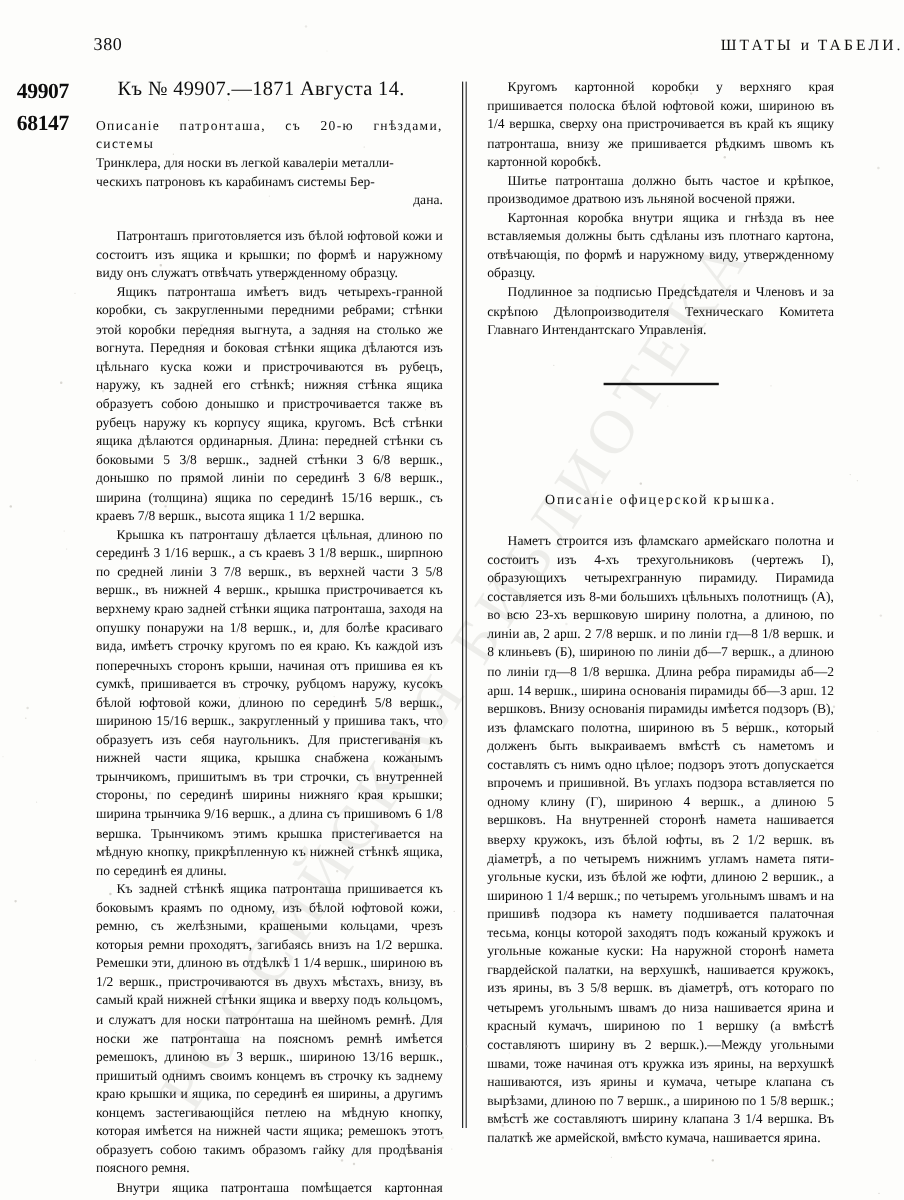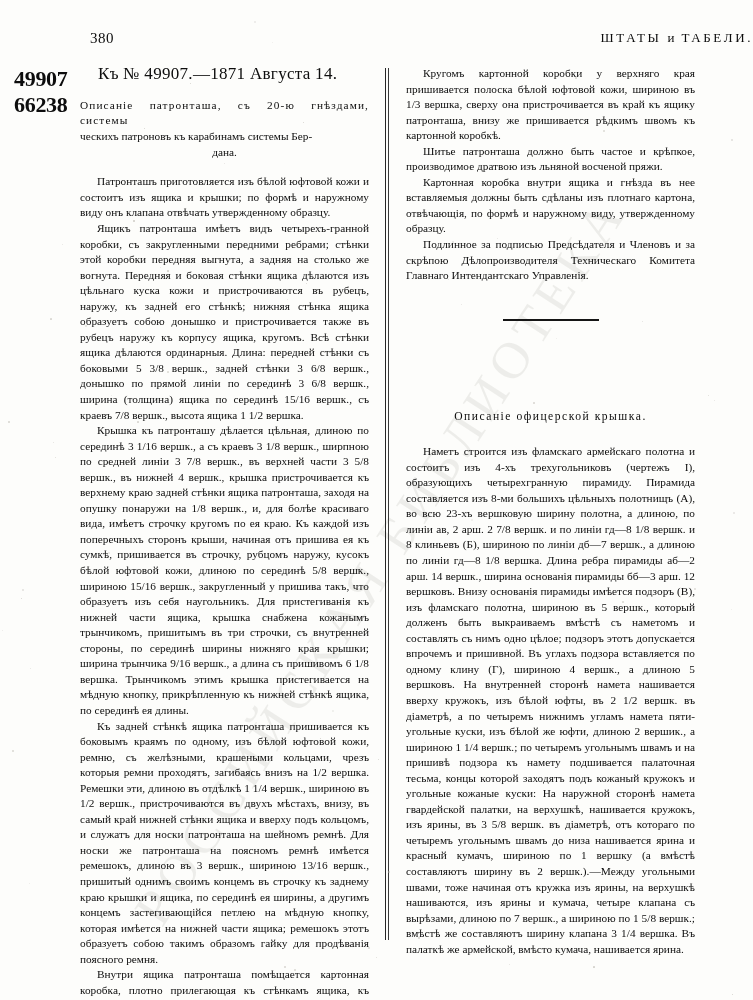--- a/index.html
+++ b/index.html
@@ -22,21 +22,21 @@
     background: #b8b4ac;
     border-radius: 50%;
     opacity: .5;
     pointer-events: none;
   }
 
   
   .header-row {
     position: absolute;
     top: 30px;
-    left: 12px;
+    left: 0;
     right: 0;
     height: 26px;
   }
   .folio {
     position: absolute;
     left: 78px;
     top: 0;
     font-size: 15px;
     letter-spacing: .5px;
   }
@@ -50,21 +50,21 @@
     letter-spacing: 2.6px;
     font-weight: 400;
   }
   .running-title .sp { letter-spacing: 1.2px; }
 
   
   .margin-num {
     position: absolute;
     left: 14px;
     font-weight: bold;
-    font-size: 22px;
+    font-size: 18px;
     letter-spacing: -.3px;
     font-family: "Liberation Serif", "DejaVu Serif", serif;
   }
   .margin-num.n1 { top: 66px; }
   .margin-num.n2 { top: 92px; }
 
   
   .col {
     position: absolute;
     top: 66px;
@@ -160,51 +160,54 @@
   <div class="header-row">
     <div class="folio">380</div>
     <div class="running-title">
       <span>ШТАТЫ</span>
       <span class="sp">и</span>
       <span>ТАБЕЛИ.</span>
     </div>
   </div>
 
   <div class="margin-num n1">49907</div>
-  <div class="margin-num n2">66238</div>
+  <div class="margin-num n2">68147</div>
 
   <div class="rule-v"></div>
 
   <div class="col col-left">
 
     <div class="act-ref">Къ № 49907.—1871 Августа 14.</div>
 
     <div class="headnote">
       <div style="text-align:justify">
         <span class="lead">Описаніе патронташа, съ 20-ю гнѣздами, системы</span>
       </div>
       <div style="text-align:justify">
+        <span>Тринклера, для носки въ легкой кавалеріи металли-</span>
+      </div>
+      <div style="text-align:justify">
         <span>ческихъ патроновъ къ карабинамъ системы Бер-</span>
       </div>
-      <div style="text-align:center">
+      <div style="text-align:right">
         <span>дана.</span>
       </div>
     </div>
 
-    <p class="para first-spaced">Патронташъ приготовляется изъ бѣлой юфтовой кожи и состоитъ изъ ящика и крышки; по формѣ и наружному виду онъ клапана отвѣчать утвержденному образцу.</p>
+    <p class="para first-spaced">Патронташъ приготовляется изъ бѣлой юфтовой кожи и состоитъ изъ ящика и крышки; по формѣ и наружному виду онъ служатъ отвѣчать утвержденному образцу.</p>
     <p class="para">Ящикъ патронташа имѣетъ видъ четырехъ-гранной коробки, съ закругленными передними ребрами; стѣнки этой коробки передняя выгнута, а задняя на столько же вогнута. Передняя и боковая стѣнки ящика дѣлаются изъ цѣльнаго куска кожи и пристрочиваются въ рубецъ, наружу, къ задней его стѣнкѣ; нижняя стѣнка ящика образуетъ собою донышко и пристрочивается также въ рубецъ наружу къ корпусу ящика, кругомъ. Всѣ стѣнки ящика дѣлаются ординарныя. Длина: передней стѣнки съ боковыми 5 3/8 вершк., задней стѣнки 3 6/8 вершк., донышко по прямой линіи по серединѣ 3 6/8 вершк., ширина (толщина) ящика по серединѣ 15/16 вершк., съ краевъ 7/8 вершк., высота ящика 1 1/2 вершка.</p>
     <p class="para">Крышка къ патронташу дѣлается цѣльная, длиною по серединѣ 3 1/16 вершк., а съ краевъ 3 1/8 вершк., ширпною по средней линіи 3 7/8 вершк., въ верхней части 3 5/8 вершк., въ нижней 4 вершк., крышка пристрочивается къ верхнему краю задней стѣнки ящика патронташа, заходя на опушку понаружи на 1/8 вершк., и, для болѣе красиваго вида, имѣетъ строчку кругомъ по ея краю. Къ каждой изъ поперечныхъ сторонъ крыши, начиная отъ пришива ея къ сумкѣ, пришивается въ строчку, рубцомъ наружу, кусокъ бѣлой юфтовой кожи, длиною по серединѣ 5/8 вершк., шириною 15/16 вершк., закругленный у пришива такъ, что образуетъ изъ себя наугольникъ. Для пристегиванія къ нижней части ящика, крышка снабжена кожанымъ трынчикомъ, пришитымъ въ три строчки, съ внутренней стороны, по серединѣ ширины нижняго края крышки; ширина трынчика 9/16 вершк., а длина съ пришивомъ 6 1/8 вершка. Трынчикомъ этимъ крышка пристегивается на мѣдную кнопку, прикрѣпленную къ нижней стѣнкѣ ящика, по серединѣ ея длины.</p>
     <p class="para">Къ задней стѣнкѣ ящика патронташа пришивается къ боковымъ краямъ по одному, изъ бѣлой юфтовой кожи, ремню, съ желѣзными, крашеными кольцами, чрезъ которыя ремни проходятъ, загибаясь внизъ на 1/2 вершка. Ремешки эти, длиною въ отдѣлкѣ 1 1/4 вершк., шириною въ 1/2 вершк., пристрочиваются въ двухъ мѣстахъ, внизу, въ самый край нижней стѣнки ящика и вверху подъ кольцомъ, и служатъ для носки патронташа на шейномъ ремнѣ. Для носки же патронташа на поясномъ ремнѣ имѣется ремешокъ, длиною въ 3 вершк., шириною 13/16 вершк., пришитый однимъ своимъ концемъ въ строчку къ заднему краю крышки и ящика, по серединѣ ея ширины, а другимъ концемъ застегивающійся петлею на мѣдную кнопку, которая имѣется на нижней части ящика; ремешокъ этотъ образуетъ собою такимъ образомъ гайку для продѣванія поясного ремня.</p>
     <p class="para">Внутри ящика патронташа помѣщается картонная коробка, плотно прилегающая къ стѣнкамъ ящика, къ которымъ она приклеивается; въ картонной коробкѣ этой помѣщаются картонныя гнѣзда, системы Тринклера, на 20 патроновъ.</p>
 
   </div>
 
   <div class="col col-right">
 
-    <p class="para">Кругомъ картонной коробки у верхняго края пришивается полоска бѣлой юфтовой кожи, шириною въ 1/3 вершка, сверху она пристрочивается въ край къ ящику патронташа, внизу же пришивается рѣдкимъ швомъ къ картонной коробкѣ.</p>
+    <p class="para">Кругомъ картонной коробки у верхняго края пришивается полоска бѣлой юфтовой кожи, шириною въ 1/4 вершка, сверху она пристрочивается въ край къ ящику патронташа, внизу же пришивается рѣдкимъ швомъ къ картонной коробкѣ.</p>
     <p class="para">Шитье патронташа должно быть частое и крѣпкое, производимое дратвою изъ льняной восченой пряжи.</p>
     <p class="para">Картонная коробка внутри ящика и гнѣзда въ нее вставляемыя должны быть сдѣланы изъ плотнаго картона, отвѣчающія, по формѣ и наружному виду, утвержденному образцу.</p>
     <p class="para">Подлинное за подписью Предсѣдателя и Членовъ и за скрѣпою Дѣлопроизводителя Техническаго Комитета Главнаго Интендантскаго Управленія.</p>
 
     <div class="rule-h"></div>
     <div class="spacer-lg"></div>
 
 
     <div class="section-title">Описаніе офицерской крышка.</div>
 

